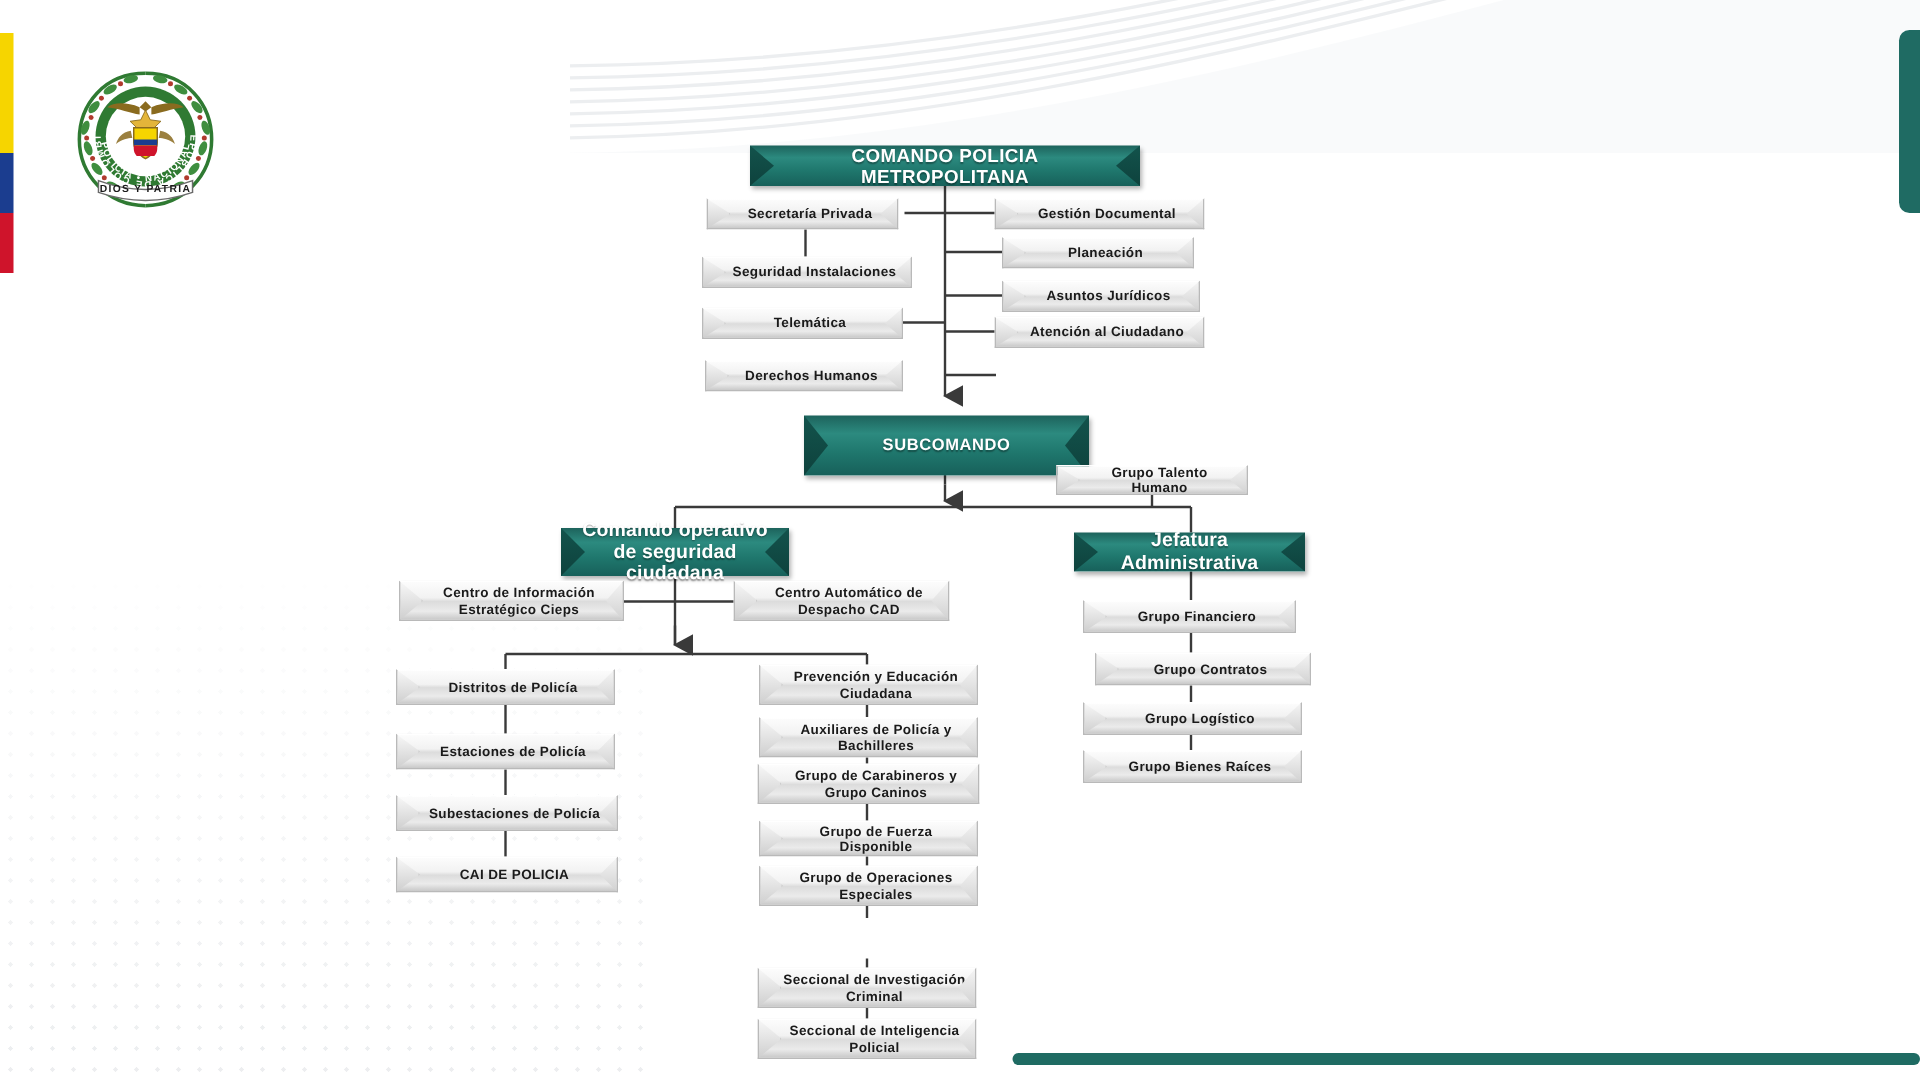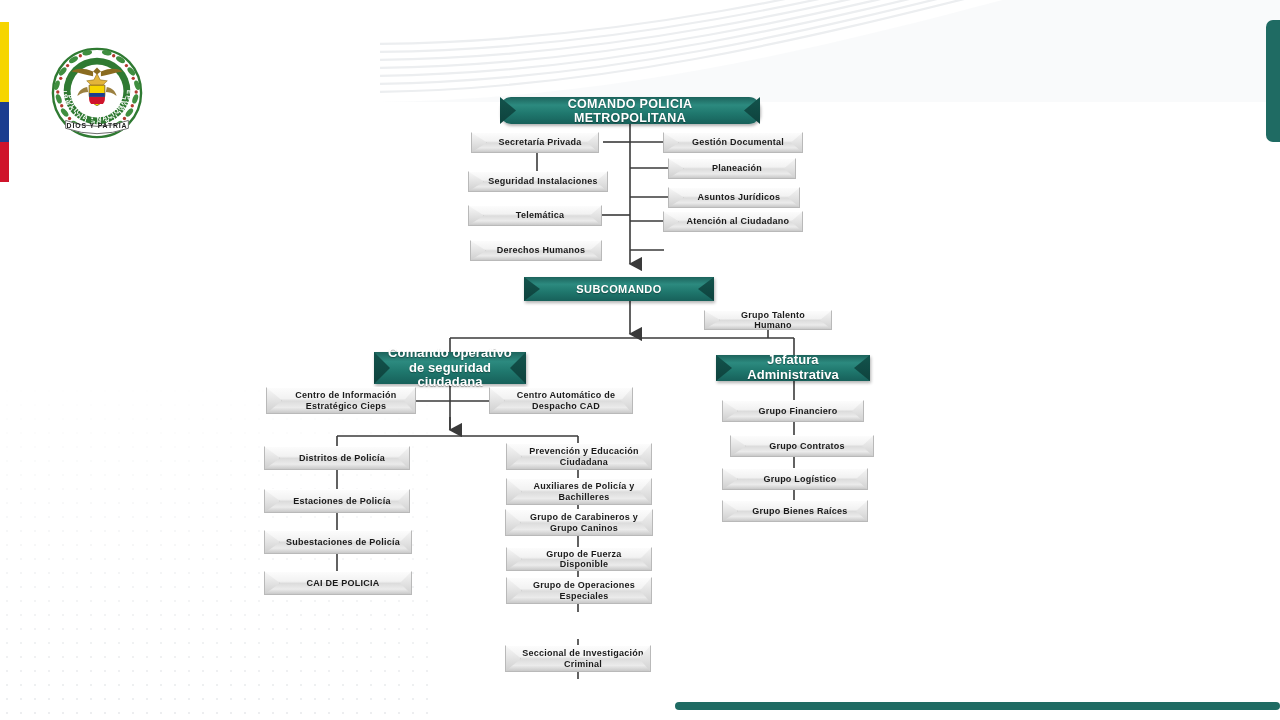--- a/index.html
+++ b/index.html
@@ -91,21 +91,21 @@
     background:linear-gradient(to bottom,#13534c,#0e423d);
     clip-path:polygon(0 0, 100% 50%, 0 100%);
   }
   .n-teal::after {
     content:""; position:absolute; right:0; top:0; bottom:0; width:16px;
     background:linear-gradient(to bottom,#13534c,#0e423d);
     clip-path:polygon(100% 0, 100% 100%, 0 50%);
   }
   .n-teal .lbl { padding:0 14px; position:relative; z-index:2; }
 
-  .t-root  { font-size:12.5px; letter-spacing:.3px;border-radius:11px; }
+  .t-root  { font-size:12.5px; letter-spacing:.3px; }
   .t-sub   { font-size:11px;  letter-spacing:.4px; }
   .t-mid   { font-size:13px; letter-spacing:.1px; }
 </style>
 </head>
 <body>
 
 <div id="bg-layer">
 
   <div class="swoosh">
     <svg width="940" height="160" viewBox="0 0 940 160" aria-hidden="true">
@@ -285,21 +285,21 @@
     </div>
     <div class="node n-gray" style="left: 668px; top: 158px; width: 128px; height: 21px;">
       <span class="lbl">Planeación</span>
     </div>
     <div class="node n-gray" style="left: 668px; top: 187px; width: 132px; height: 21px;">
       <span class="lbl">Asuntos Jurídicos</span>
     </div>
     <div class="node n-gray" style="left: 663px; top: 211px; width: 140px; height: 21px;">
       <span class="lbl">Atención al Ciudadano</span>
     </div>
-    <div class="node n-teal t-sub" style="left: 524px; top: 277px; width: 190px; height: 24px; text-align: center;">
+    <div class="node n-teal t-sub" style="left: 536px; top: 277px; width: 190px; height: 40px; text-align: center;">
       <span class="lbl">SUBCOMANDO</span>
     </div>
     <div class="node n-gray" style="left: 704px; top: 310px; width: 128px; height: 20px;">
       <span class="lbl">Grupo Talento Humano</span>
     </div>
     <div class="node n-teal t-mid" style="left: 374px; top: 352px; width: 152px; height: 32px;">
       <span class="lbl">Comando operativo de seguridad ciudadana</span>
     </div>
     <div class="node n-teal t-mid" style="left: 716px; top: 355px; width: 154px; height: 26px;">
       <span class="lbl">Jefatura Administrativa</span>
@@ -333,20 +333,23 @@
     </div>
     <div class="node n-gray" style="left: 506px; top: 547px; width: 146px; height: 24px;">
       <span class="lbl">Grupo de Fuerza Disponible</span>
     </div>
     <div class="node n-gray" style="left: 506px; top: 577px; width: 146px; height: 27px;">
       <span class="lbl">Grupo de Operaciones Especiales</span>
     </div>
     <div class="node n-gray" style="left: 505px; top: 645px; width: 146px; height: 27px;">
       <span class="lbl">Seccional de Investigación Criminal</span>
     </div>
+    <div class="node n-gray" style="left: 505px; top: 679px; width: 146px; height: 27px;">
+      <span class="lbl">Seccional de Inteligencia Policial</span>
+    </div>
     <div class="node n-gray" style="left: 722px; top: 400px; width: 142px; height: 22px;">
       <span class="lbl">Grupo Financiero</span>
     </div>
     <div class="node n-gray" style="left: 714px; top: 435px; width: 144px; height: 22px; margin-left: 16px;">
       <span class="lbl">Grupo Contratos</span>
     </div>
     <div class="node n-gray" style="left: 722px; top: 468px; width: 146px; height: 22px;">
       <span class="lbl">Grupo Logístico</span>
     </div>
     <div class="node n-gray" style="left: 722px; top: 500px; width: 146px; height: 22px;">

